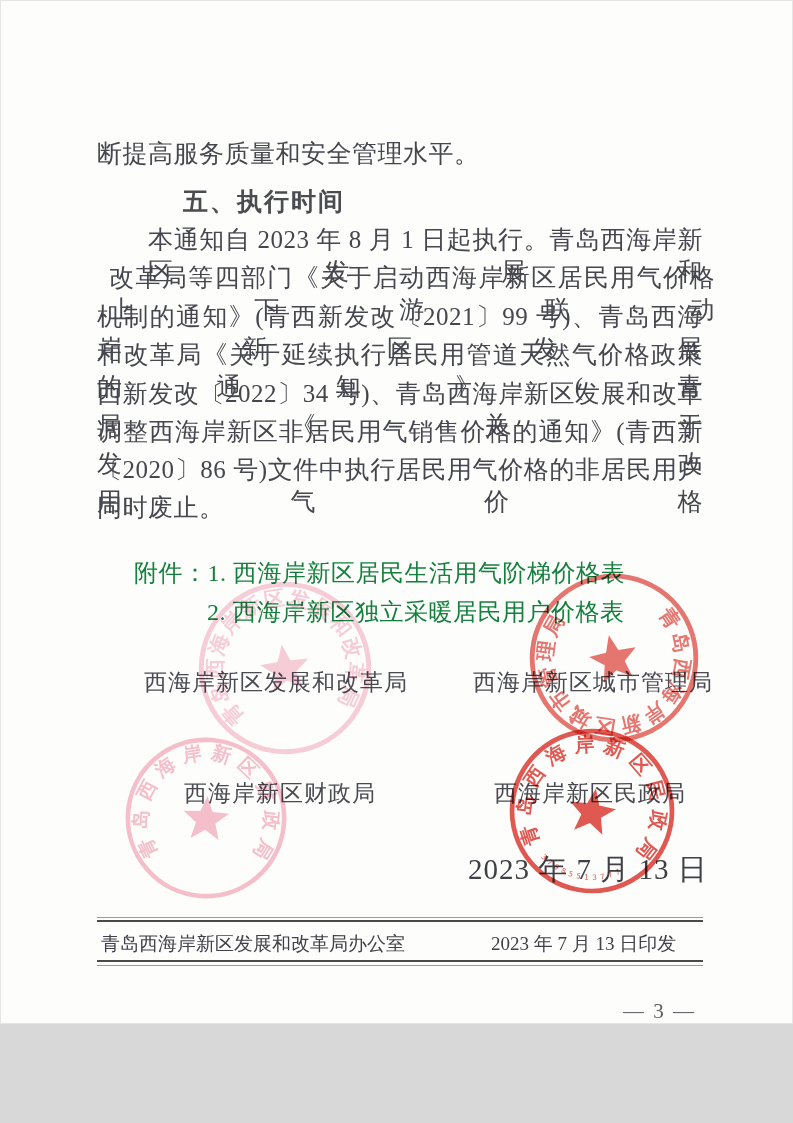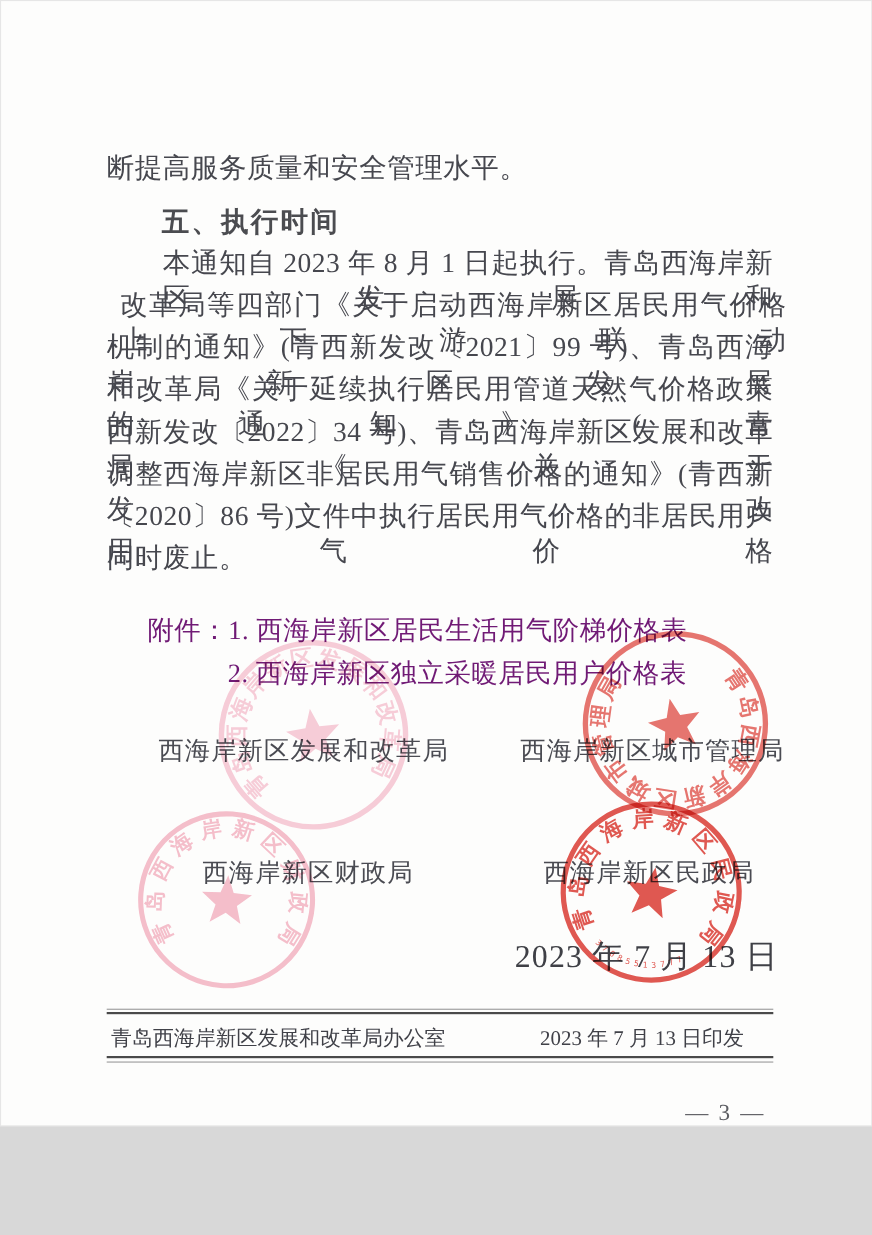--- a/index.html
+++ b/index.html
@@ -29,21 +29,21 @@
   .indent{padding-left:51px;width:555px;}
   .heading{
     left:146px;
     font-family:"Liberation Sans","DejaVu Sans",sans-serif;
     font-weight:bold;
     font-size:25px;color:#4b4c50;
     letter-spacing:2px;
     white-space:nowrap;
   }
   .attach-line{
-    font-size:24px;color:#701a75;
+    font-size:24px;color:#15803d;
     letter-spacing:0.5px;white-space:nowrap;
   }
   .sig{
     font-size:23px;color:#4a4b52;
     letter-spacing:1px;white-space:nowrap;
   }
   .date-line{
     font-size:29px;color:#3f4046;
     letter-spacing:1px;white-space:nowrap;
   }
@@ -86,21 +86,21 @@
   .stamp-b .seal-text{letter-spacing:4px;}
   .stamp-c .seal-text,.stamp-d .seal-text{letter-spacing:9px;}
 </style>
 </head>
 <body>
 
 <div class="page">
 
   <div class="abs body-line" style="top:137px;">断提高服务质量和安全管理水平。</div>
 
-  <div class="abs heading" style="top:184px;">五、执行时间</div>
+  <div class="abs heading" style="top:184px;margin-left:36px;">五、执行时间</div>
 
   <div class="abs body-line just indent" style="top:223px;">本通知自 2023 年 8 月 1 日起执行。青岛西海岸新区发展和</div>
   <div class="abs body-line just" style="top:261px;margin-left:12px;">改革局等四部门《关于启动西海岸新区居民用气价格上下游联动</div>
   <div class="abs body-line just" style="top:300px;">机制的通知》(青西新发改〔2021〕99 号)、青岛西海岸新区发展</div>
   <div class="abs body-line just" style="top:338px;">和改革局《关于延续执行居民用管道天然气价格政策的通知》(青</div>
   <div class="abs body-line just" style="top:377px;">西新发改〔2022〕34 号)、青岛西海岸新区发展和改革局《关于</div>
   <div class="abs body-line just" style="top:415px;">调整西海岸新区非居民用气销售价格的通知》(青西新发改</div>
   <div class="abs body-line just" style="top:453px;">〔2020〕86 号)文件中执行居民用气价格的非居民用户用气价格</div>
   <div class="abs body-line" style="top:491px;font-family:Liberation Serif, serif;">同时废止。</div>
 

